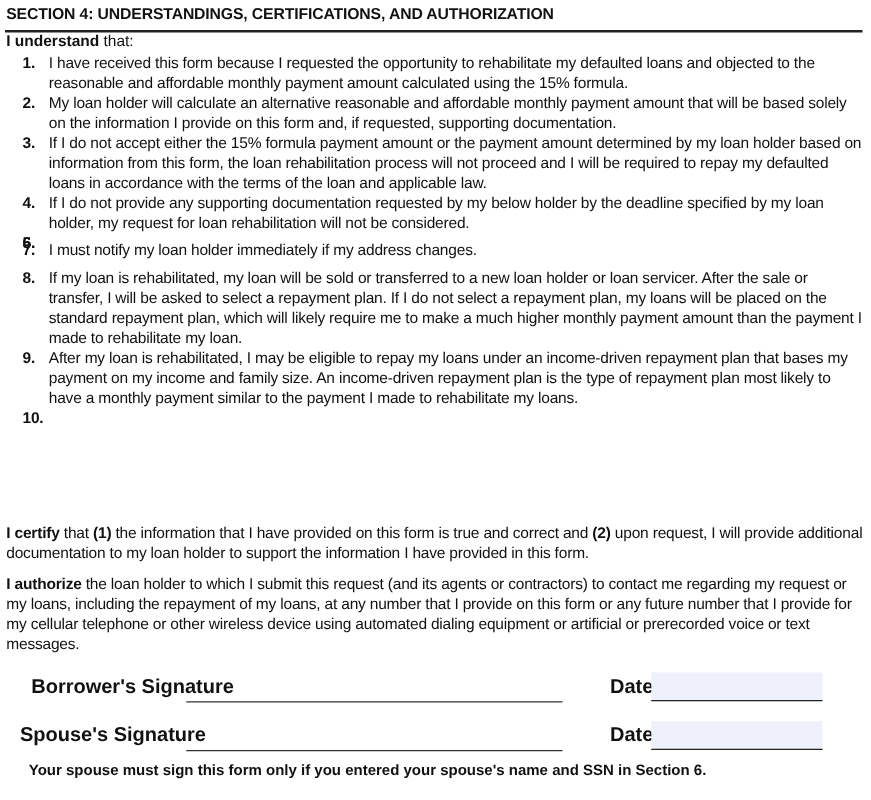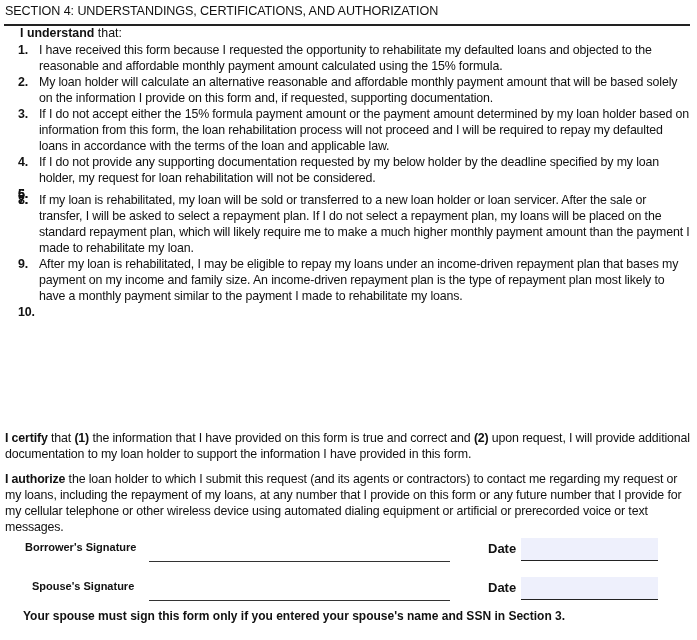--- a/index.html
+++ b/index.html
@@ -1,67 +1,67 @@
 <!DOCTYPE html>
 <html><head>
   <meta charset="utf-8">
   <style>
     html, body { margin: 0; padding: 0; background: #ffffff; }
     body { width: 697px; height: 640px; overflow: hidden; position: relative;
       font-family: "Liberation Sans", sans-serif; color: #111; font-size: 12.4px; }
-    .section-title { position: absolute; left: 5px; top: 4px; font-weight: normal; font-size: 12.6px; letter-spacing: -0.1px; }
+    .section-title { position: absolute; left: 5px; top: 4px; font-weight: bold; font-size: 12.6px; letter-spacing: -0.1px; }
     .rule { position: absolute; left: 4px; top: 24px; width: 686px; height: 2px; background: #222; }
-    .intro { position: absolute; left: 20px; top: 26px; line-height: 15px; }
+    .intro { position: absolute; left: 5px; top: 26px; line-height: 15px; }
     .list { position: absolute; left: 0; top: 42px; width: 697px; }
     .item { position: relative; padding-left: 39px; padding-right: 6px; line-height: 16px; margin-bottom: 0px; letter-spacing: -0.15px; }
     .item .num { position: absolute; left: 18px; top: 0; font-weight: bold; }
     .item.ten .num { left: 18px; }
     .item.ten { }
-    .para { position: absolute; left: 5px; width: 688px; line-height: 16px; letter-spacing: -0.15px; margin-top: 12px; }
+    .para { position: absolute; left: 5px; width: 688px; line-height: 16px; letter-spacing: -0.15px; }
     .para b { font-weight: bold; }
-    .sig-label { position: absolute; font-weight: bold; font-size: 11px; }
+    .sig-label { position: absolute; font-weight: bold; font-size: 16px; }
     .sig-line { position: absolute; height: 1px; background: #333; }
-    .date-label { position: absolute; font-weight: bold; font-size: 13px; }
+    .date-label { position: absolute; font-weight: bold; font-size: 16px; }
     .date-field { position: absolute; width: 137px; height: 22px; background: #eef0fc; border-bottom: 1px solid #222; }
     .note { position: absolute; left: 23px; top: 609px; font-weight: bold; font-size: 12px; }
   </style>
 </head>
 <body>
 
 <div class="section-title">SECTION 4: UNDERSTANDINGS, CERTIFICATIONS, AND AUTHORIZATION</div>
 <div class="rule"></div>
 
 <div class="intro">
   <b>I understand</b><span> that:</span>
 </div>
 
 <div class="list">
   <div class="item" style="margin-bottom:0px"><span class="num">1.</span><span>I have received this form because I requested the opportunity to rehabilitate my defaulted loans and objected to the reasonable and affordable monthly payment amount calculated using the 15% formula.</span></div>
   <div class="item"><span class="num">2.</span><span>My loan holder will calculate an alternative reasonable and affordable monthly payment amount that will be based solely on the information I provide on this form and, if requested, supporting documentation.</span></div>
   <div class="item"><span class="num">3.</span><span>If I do not accept either the 15% formula payment amount or the payment amount determined by my loan holder based on information from this form, the loan rehabilitation process will not proceed and I will be required to repay my defaulted loans in accordance with the terms of the loan and applicable law.</span></div>
   <div class="item"><span class="num">4.</span><span>If I do not provide any supporting documentation requested by my below holder by the deadline specified by my loan holder, my request for loan rehabilitation will not be considered.</span></div>
   <div class="item"><span class="num">5.</span></div>
   <div class="item" style="margin-bottom:6px"><span class="num">6.</span></div>
-  <div class="item" style="margin-bottom:6px"><span class="num">7.</span></div>
+  <div class="item" style="margin-bottom:6px"><span class="num">7.</span><span>I must notify my loan holder immediately if  my address changes.</span></div>
   <div class="item"><span class="num">8.</span><span>If my loan is rehabilitated, my loan will be sold or transferred to a new loan holder or loan servicer. After the sale or transfer, I will be asked to select a repayment plan. If I do not select a repayment plan, my loans will be placed on the standard repayment plan, which will likely require me to make a much higher monthly payment amount than the payment I made to rehabilitate my loan.</span></div>
   <div class="item"><span class="num">9.</span><span>After my loan is rehabilitated, I may be eligible to repay my loans under an income-driven repayment plan that bases my payment on my income and family size. An income-driven repayment plan is the type of repayment plan most likely to have a monthly payment similar to the payment I made to rehabilitate my loans.</span></div>
   <div class="item ten"><span class="num">10.</span></div>
 </div>
 
 <div class="para" style="top:418px">
   <b>I certify</b><span> that </span><b>(1)</b><span> the information that I have provided on this form is true and correct and </span><b>(2)</b><span> upon request, I will provide additional documentation to my loan holder to support the information I have provided in this form.</span>
 </div>
 
 <div class="para" style="top:459px">
   <b>I authorize</b><span> the loan holder to which I submit this request (and its agents or contractors) to contact me regarding my request or my loans, including the repayment of my loans, at any number that I provide on this form or any future number that I provide for my cellular telephone or other wireless device using automated dialing equipment or artificial or prerecorded voice or text messages.</span>
 </div>
 
 <div class="sig-label" style="left:25px; top:541px">Borrower's Signature</div>
 <div class="sig-line" style="left:149px; top:561px; width:301px"></div>
 <div class="date-label" style="left:488px; top:541px">Date</div>
 <div class="date-field" style="left:521px; top:538px"></div>
 
-<div class="sig-label" style="left:32px; top:580px">Spouse's Signature</div>
+<div class="sig-label" style="left:16px; top:580px">Spouse's Signature</div>
 <div class="sig-line" style="left:149px; top:600px; width:301px"></div>
 <div class="date-label" style="left:488px; top:580px">Date</div>
 <div class="date-field" style="left:521px; top:577px"></div>
 
-<div class="note">Your spouse must sign this form only if you entered your spouse's name and SSN in Section 3.</div>
+<div class="note">Your spouse must sign this form only if you entered your spouse's name and SSN in Section 6.</div>
 
 </body></html>

